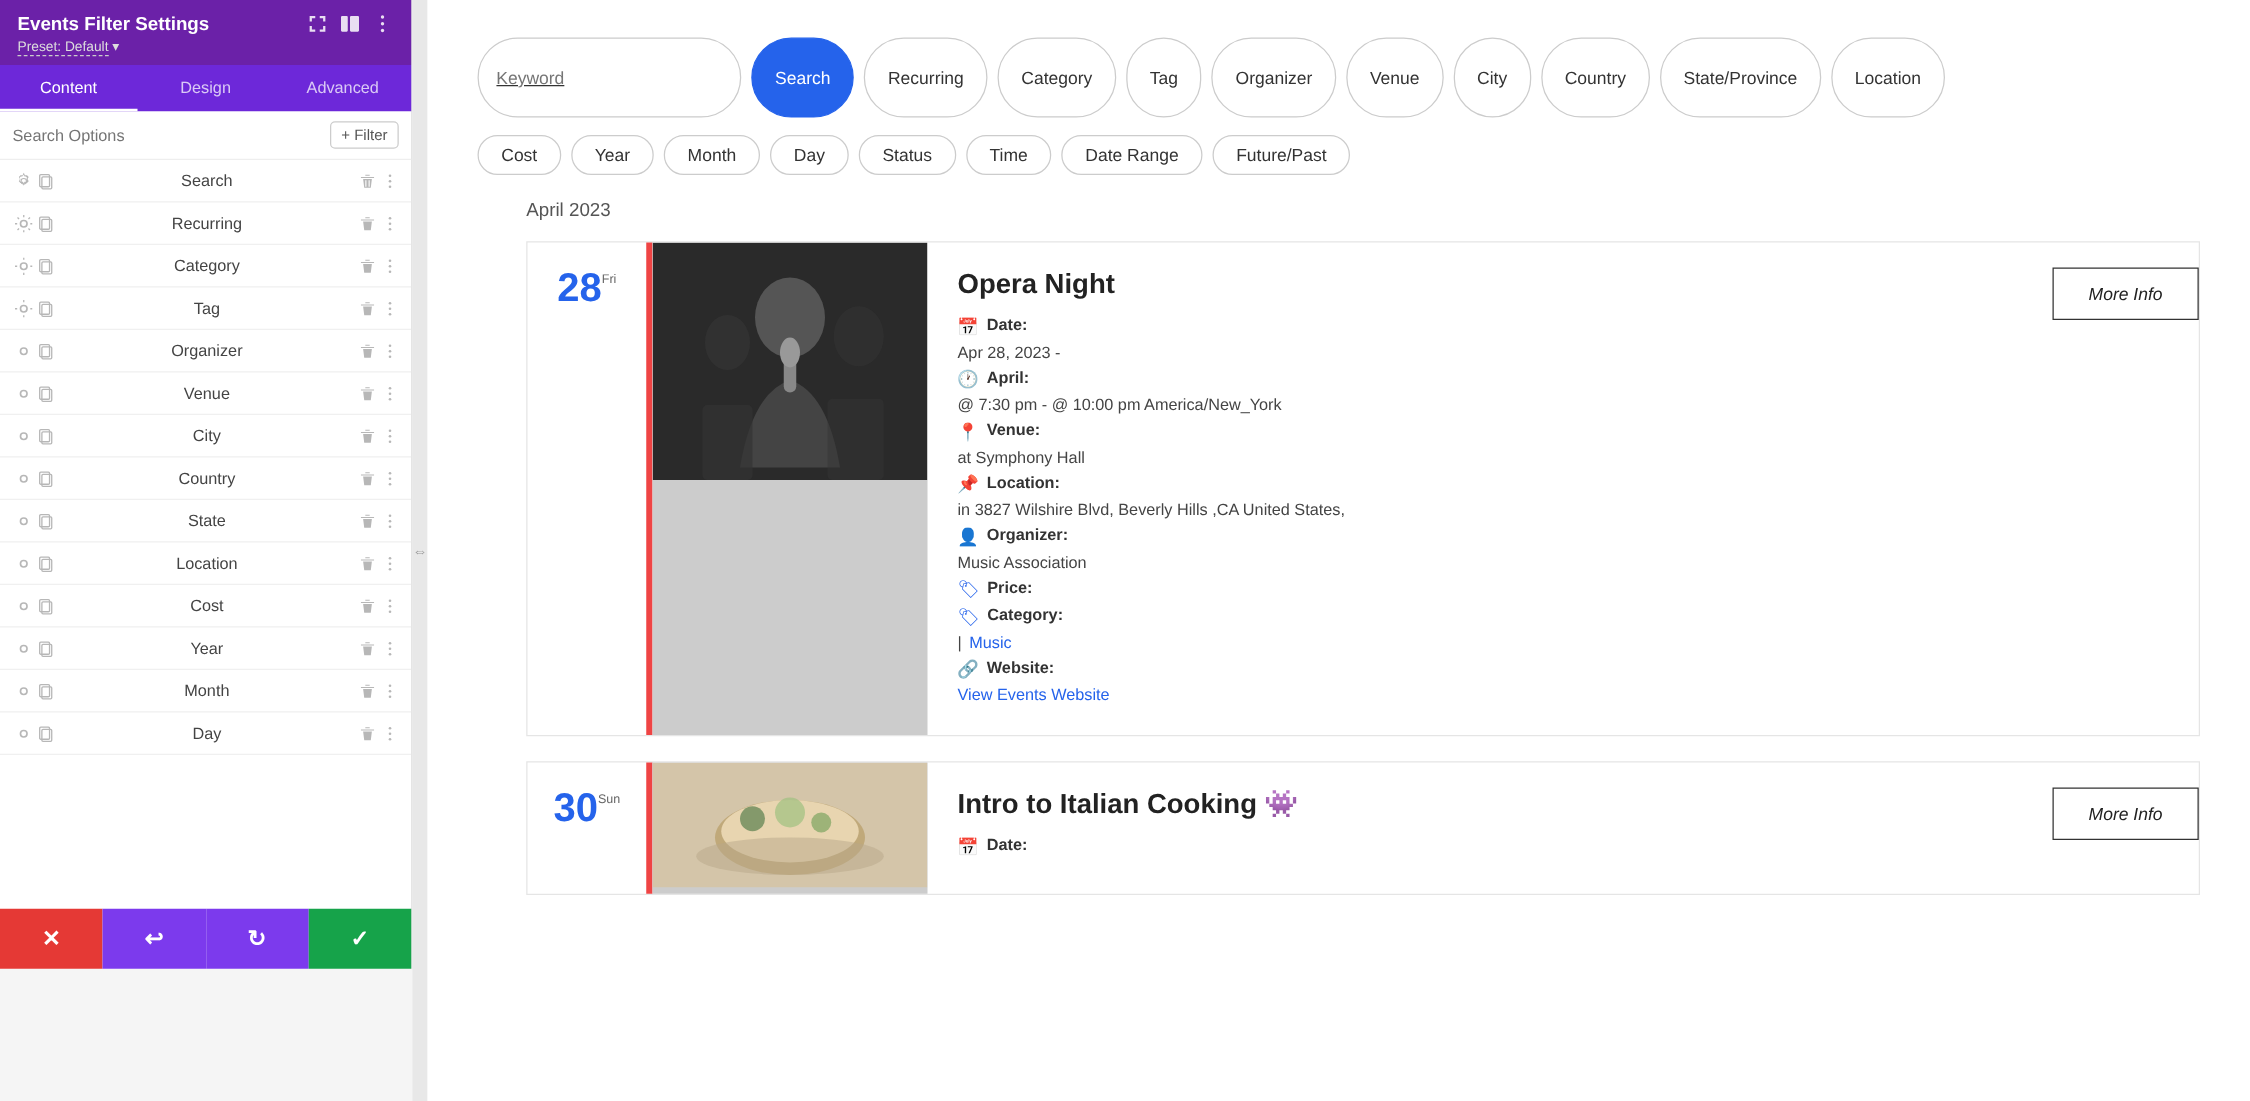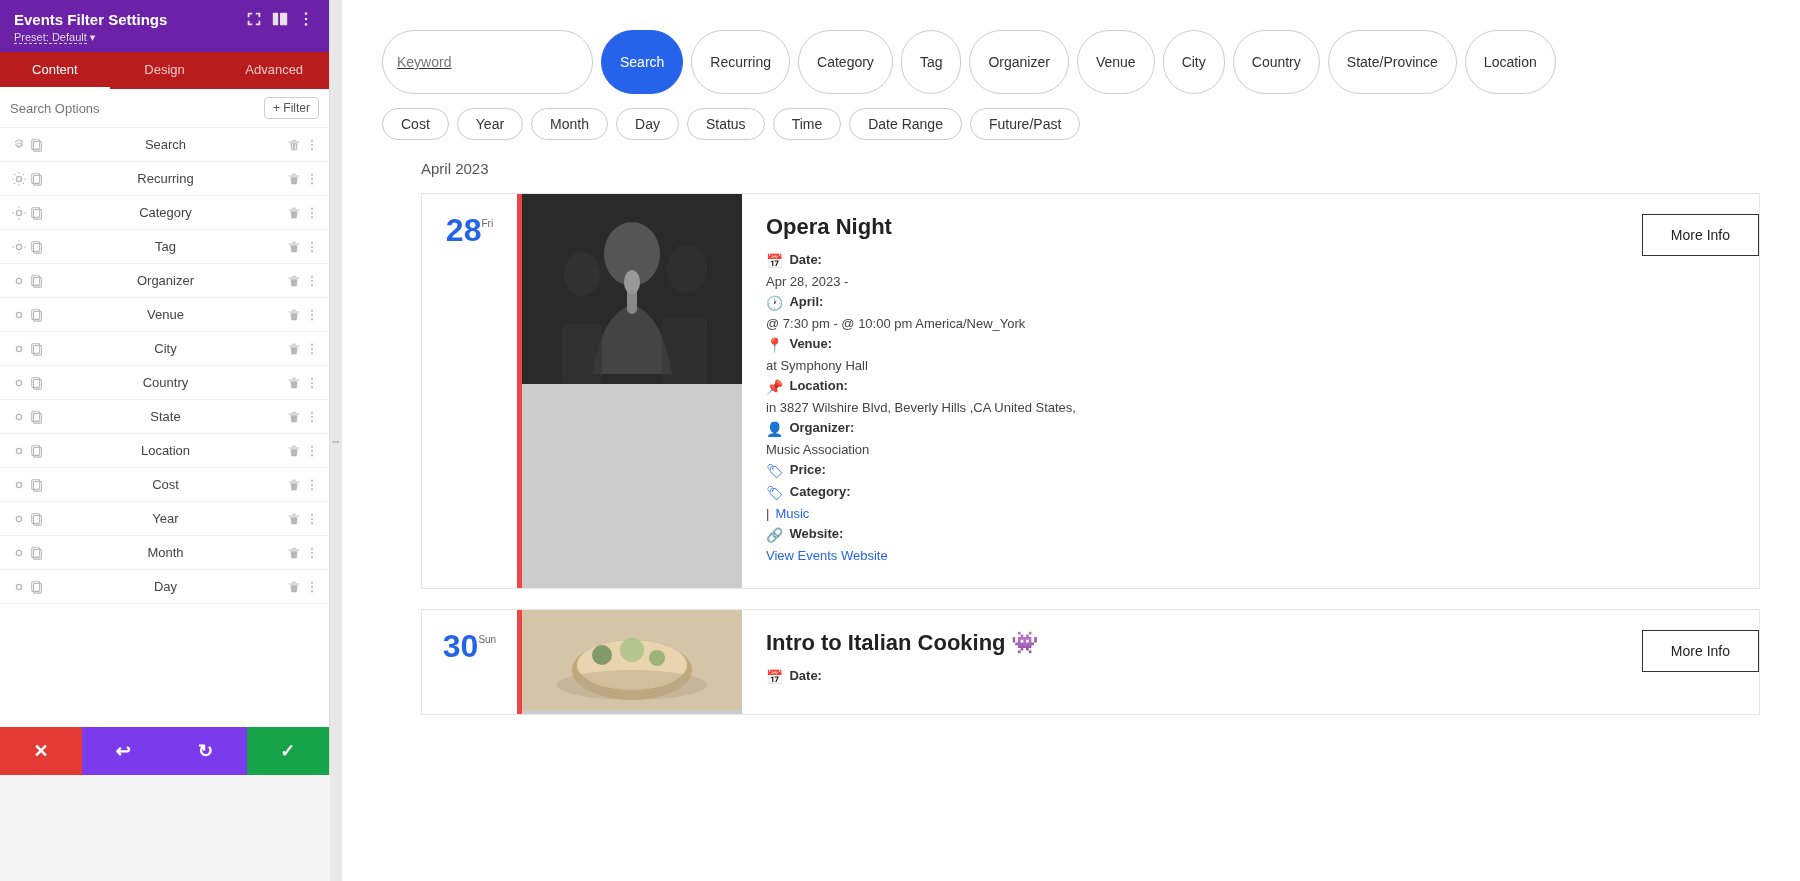--- a/index.html
+++ b/index.html
@@ -42,21 +42,21 @@
       font-size: 11px;
       color: #ddd;
       margin-top: 3px;
       cursor: pointer;
     }
     .sidebar-preset span { border-bottom: 1px dashed #ccc; }
 
     
     .sidebar-tabs {
       display: flex;
-      background: #b91c1c;
+      background: #6d28d9;
     }
     .sidebar-tab {
       flex: 1;
       text-align: center;
       padding: 10px 0;
       color: rgba(255,255,255,0.75);
       font-size: 13px;
       font-weight: 500;
       cursor: pointer;
     }
@@ -279,20 +279,21 @@
       padding-top: 20px;
     }
     .more-info-btn {
       border: 1.5px solid #333;
       background: #fff;
       padding: 12px 28px;
       font-size: 14px;
       cursor: pointer;
       color: #222;
       white-space: nowrap;
+      font-style: italic;
     }
 
     .emoji-badge {
       display: inline-block;
       font-size: 22px;
     }
   </style>
 </head>
 <body>
 

